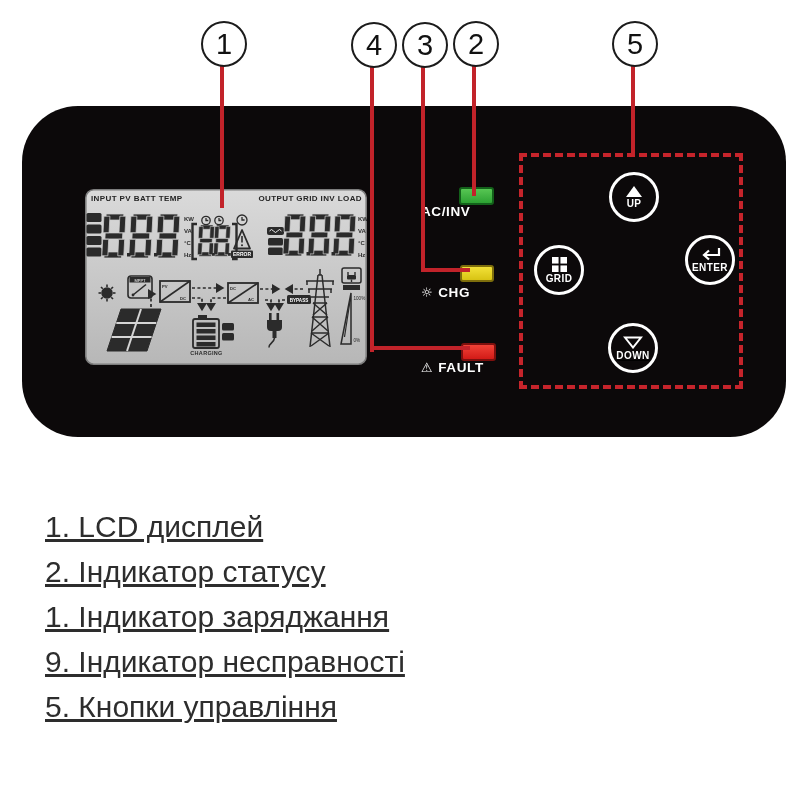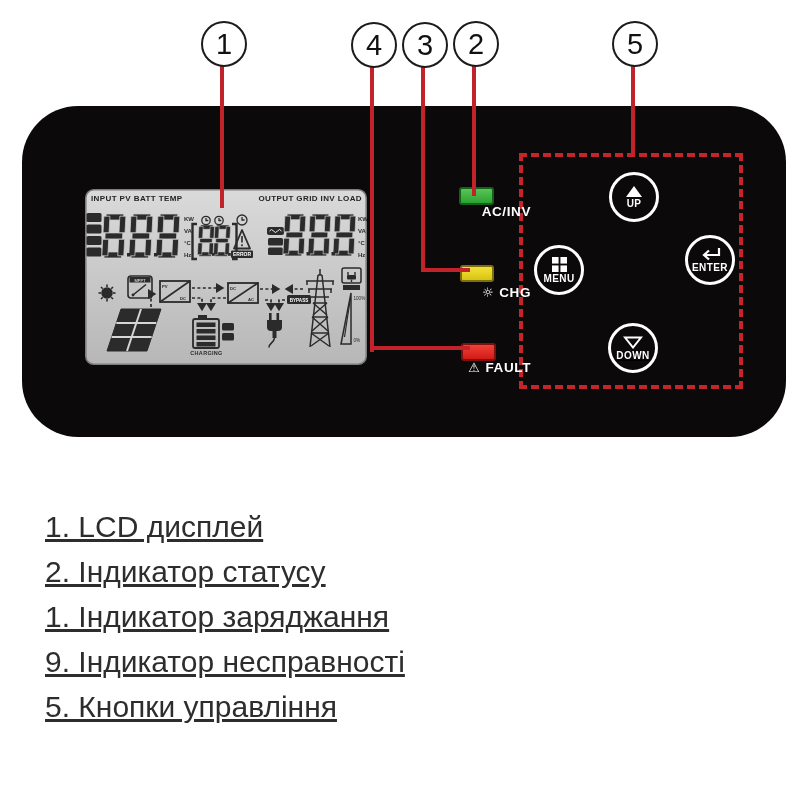--- a/index.html
+++ b/index.html
@@ -25,21 +25,21 @@
   
   .led{position:absolute;z-index:4;border-radius:3px;}
   .led-green{left:459px;top:187px;width:31px;height:14px;
              background:linear-gradient(#57c653,#2da233);border:2px solid #13611a;}
   .led-yellow{left:460px;top:265px;width:30px;height:13px;
              background:linear-gradient(#f2e138,#d8c313);border:2px solid #7e6e0c;}
   .led-red{left:461px;top:343px;width:31px;height:14px;
              background:linear-gradient(#f04237,#d21b17);border:2px solid #7e100e;}
   .ledlabel{position:absolute;z-index:4;color:#ffffff;font-weight:bold;
             font-size:13.5px;letter-spacing:0.6px;text-align:center;width:110px;
-            display:flex;align-items:center;justify-content:flex-end;gap:5px;}
+            display:flex;align-items:center;justify-content:flex-start;gap:5px;}
   .ledlabel .gl{font-family:"DejaVu Sans",sans-serif;font-weight:normal;font-size:13px;}
 
   
   #keypad{position:absolute;left:519px;top:153px;width:224px;height:236px;
           border:4px dashed #c6242b;box-sizing:border-box;z-index:3;}
   .kbtn{position:absolute;width:50px;height:50px;border-radius:50%;
         background:#0c090a;border:3px solid #ffffff;box-sizing:border-box;z-index:4;
         display:flex;flex-direction:column;align-items:center;justify-content:center;gap:2px;}
   .kbtn .blabel{color:#fff;font-size:10px;font-weight:bold;letter-spacing:0.4px;line-height:10px;}
   .tri-up{width:0;height:0;border-left:8px solid transparent;border-right:8px solid transparent;
@@ -296,21 +296,21 @@
     <span class="blabel">UP</span>
   </div>
 
   <div class="kbtn" style="left:534px;top:245px;">
     <svg width="15" height="15" viewBox="0 0 16 16">
       <rect x="0" y="0" width="7" height="7" fill="#fff"></rect>
       <rect x="9" y="0" width="7" height="7" fill="#fff"></rect>
       <rect x="0" y="9" width="7" height="7" fill="#fff"></rect>
       <rect x="9" y="9" width="7" height="7" fill="#fff"></rect>
     </svg>
-    <span class="blabel">MENU</span>
+    <span class="blabel">GRID</span>
   </div>
 
   <div class="kbtn" style="left:685px;top:235px;">
     <svg width="24" height="14" viewBox="0 0 24 14">
       <path d="M21 1 V8 H6 M11 3.5 L6 8 L11 12.5" stroke="#fff" stroke-width="2.2" fill="none"></path>
     </svg>
     <span class="blabel">ENTER</span>
   </div>
 
   <div class="kbtn" style="left:608px;top:323px;text-decoration:underline;">

